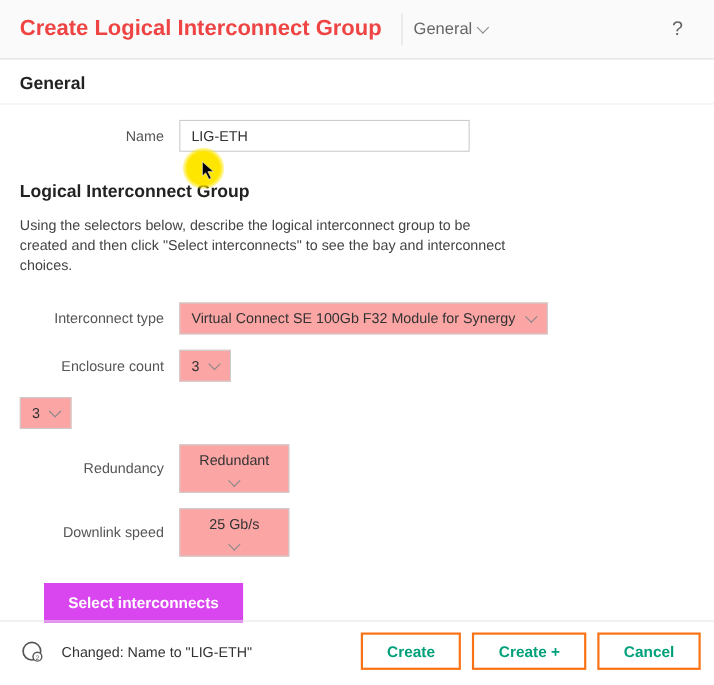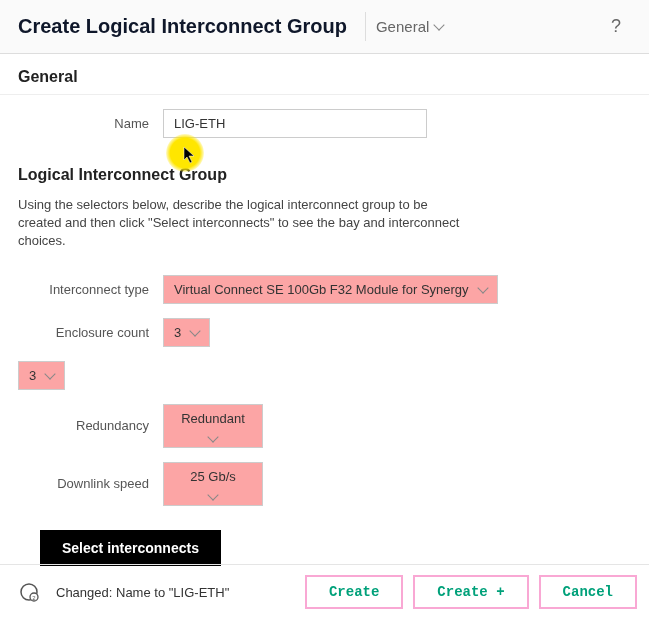--- a/index.html
+++ b/index.html
@@ -15,21 +15,21 @@
   .header {
     display: flex;
     align-items: center;
     padding: 12px 18px;
     border-bottom: 1px solid #ddd;
     background: #fafafa;
   }
   .header-title {
     font-size: 20px;
     font-weight: bold;
-    color: #0f172a;
+    color: #ef4444;
     margin-right: 18px;
     text-align: right;
   }
   .header-dropdown {
     display: flex;
     align-items: center;
     color: #666;
     font-size: 15px;
     padding: 6px 10px;
     cursor: pointer;
@@ -100,21 +100,21 @@
     max-width: 480px;
   }
   .lig-section-title {
     font-size: 16px;
     font-weight: bold;
     padding: 18px 18px 4px 18px;
     color: #222;
     position: relative;
   }
   .primary-btn {
-    background: #000000;
+    background: #d946ef;
     color: #fff;
     border: none;
     padding: 10px 22px;
     font-size: 14px;
     font-weight: bold;
     cursor: pointer;
     margin: 14px 0 0 40px;
   }
   .cursor-highlight {
     position: absolute;
@@ -146,29 +146,28 @@
     display: flex; align-items: center; justify-content: center;
     color: #555;
   }
   .footer-msg {
     font-size: 13px;
     color: #333;
     flex: 1;
     margin-left: 6px;
   }
   .btn-outline {
-    border: 2px solid #f9a8d4;
+    border: 2px solid #f97316;
     background: #fff;
     color: #00a17a;
     padding: 7px 22px;
     font-size: 14px;
     font-weight: bold;
     cursor: pointer;
     min-width: 86px;
-    font-family: Liberation Mono, monospace;
   }
 </style>
 </head>
 <body>
 
 
 
 
 <div class="header">
   <div class="header-title">Create Logical Interconnect Group</div>

